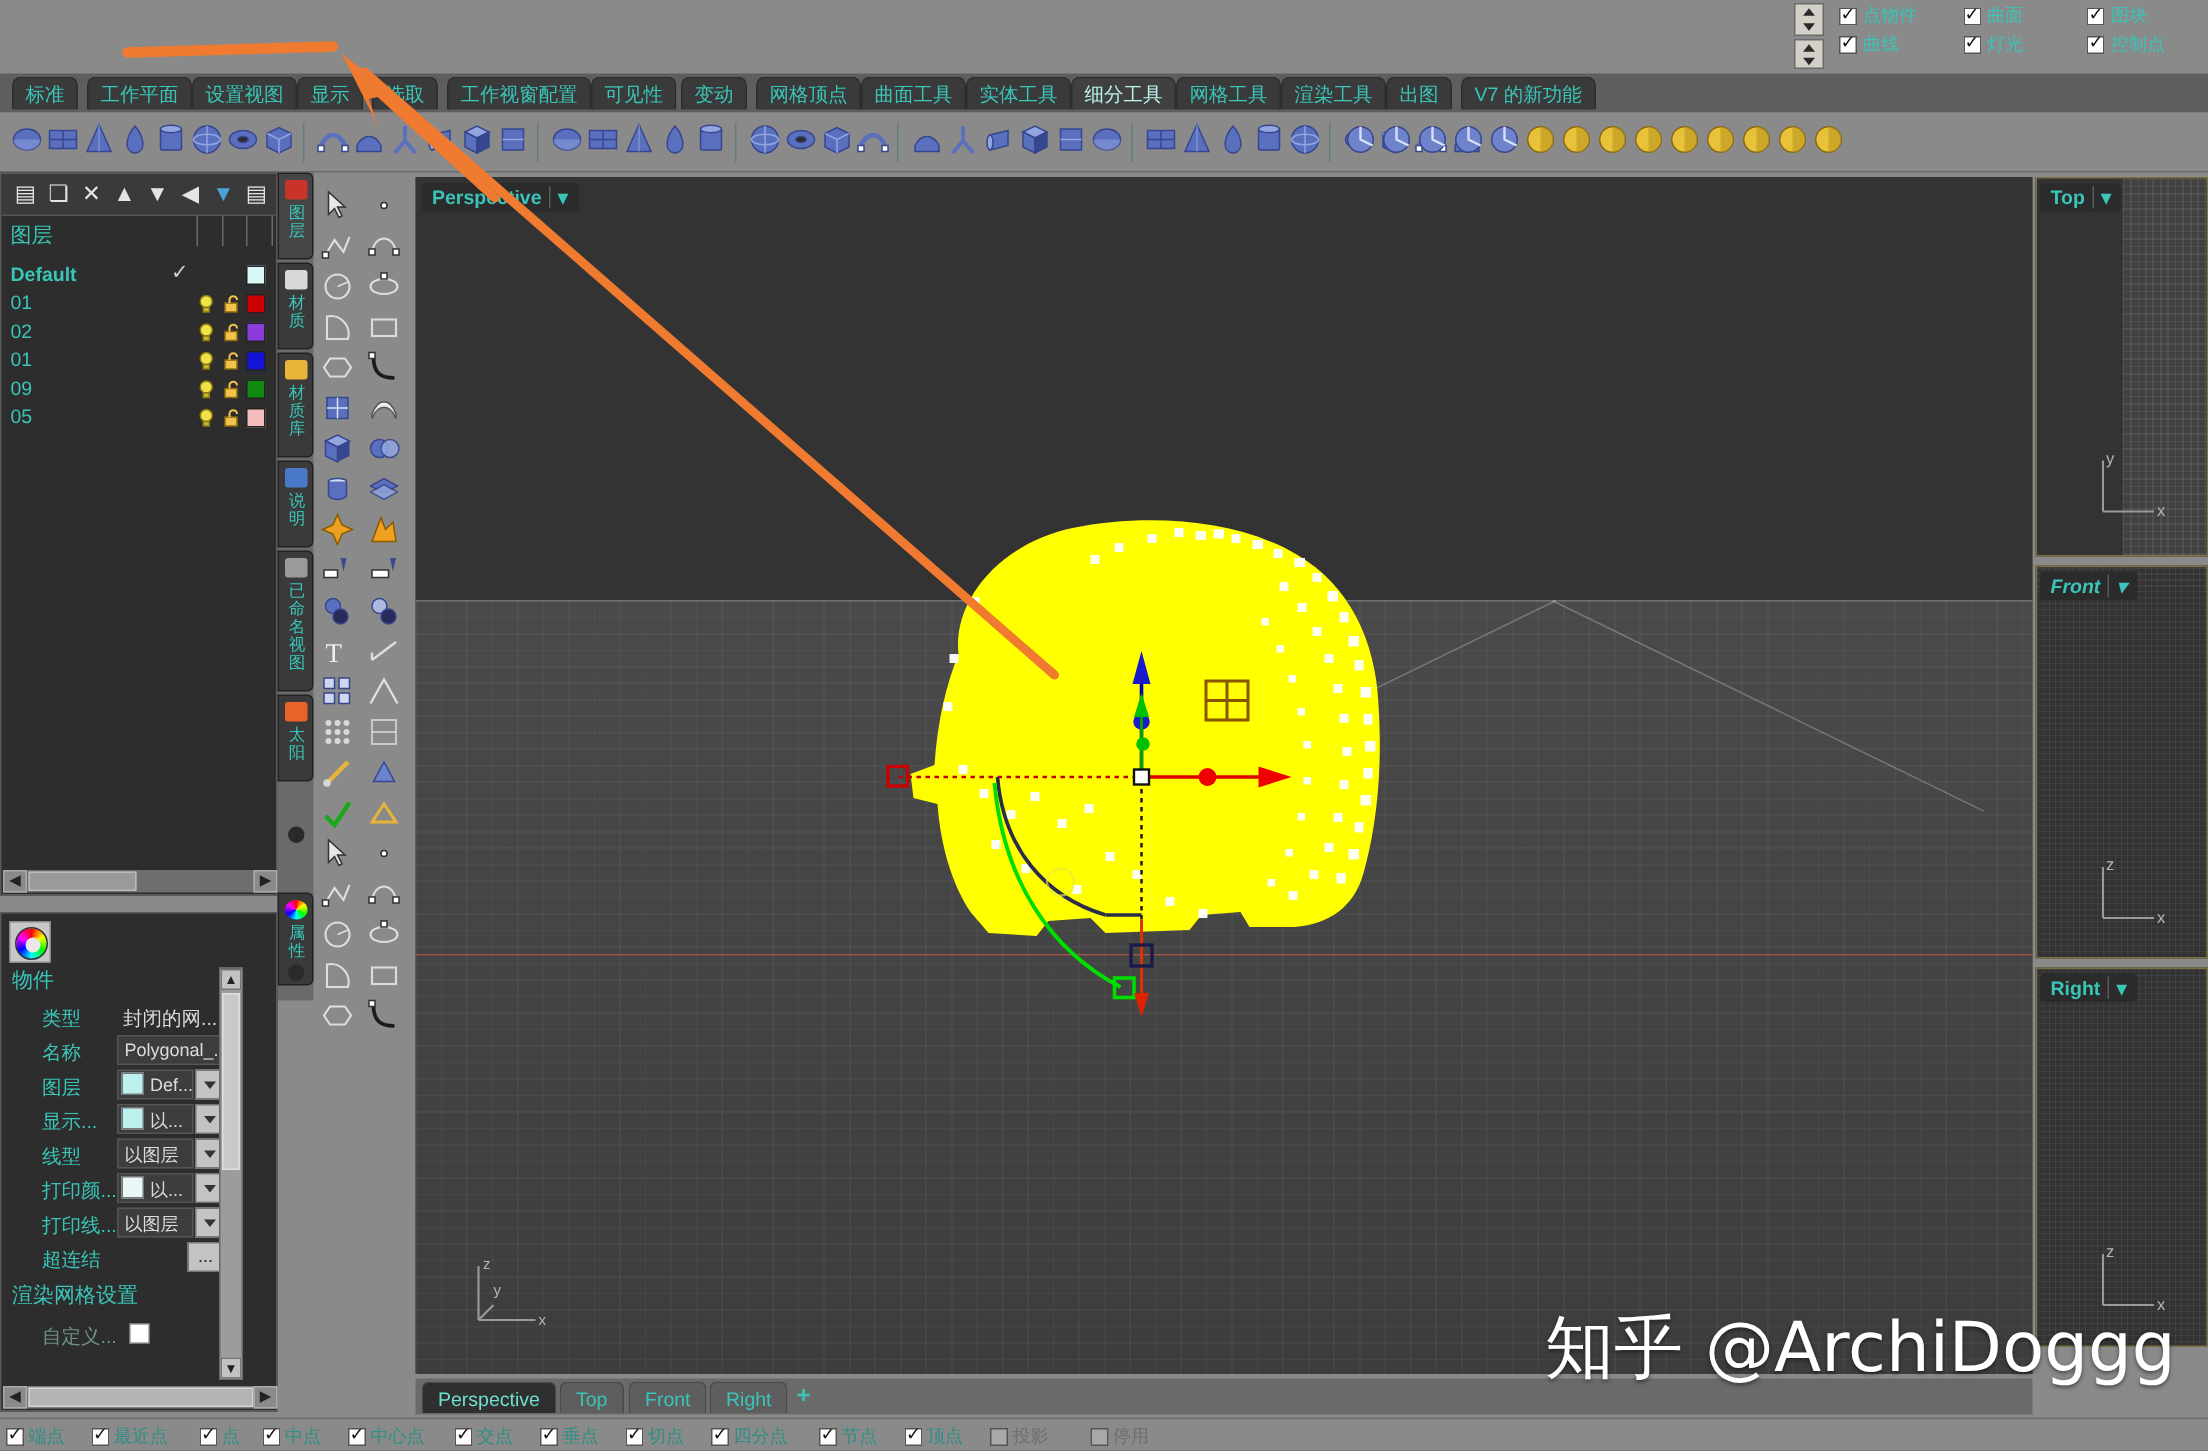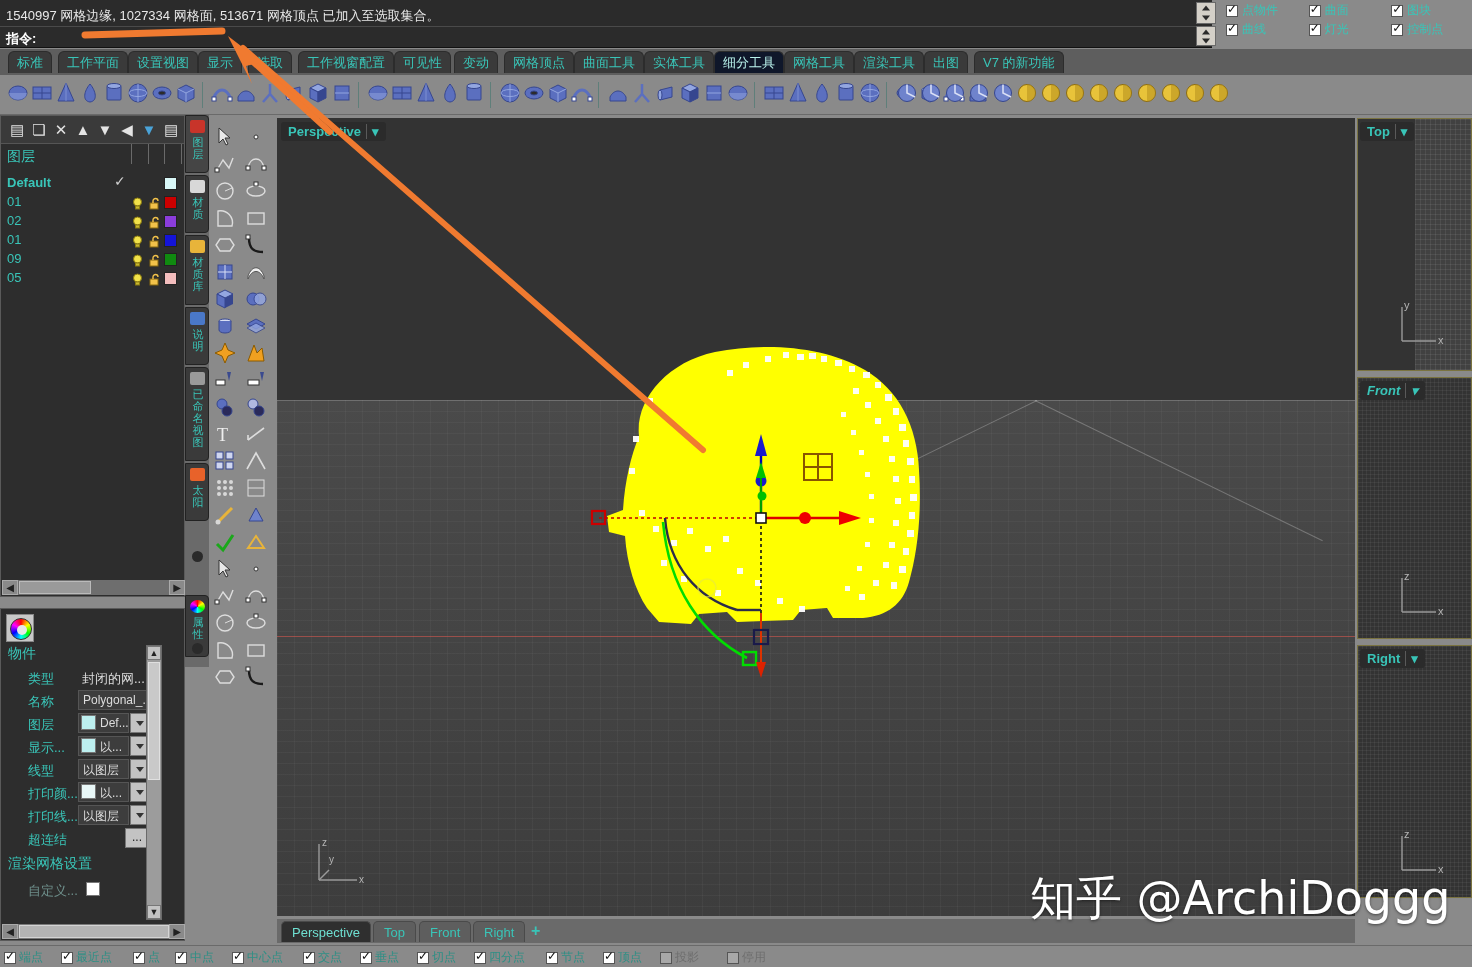--- a/index.html
+++ b/index.html
@@ -40,21 +40,21 @@
   .chkw.on:after { content:"✓"; position:absolute; left:0px; top:-4px; font-size:12px;
                    color:#111; line-height:14px; }
 
   
   .menubar { position:absolute; left:0; top:49px; width:1472px; height:26px;
              background:#5e5e5e; }
   .mtab { position:absolute; top:2px; height:22px; line-height:22px; font-size:13px;
           color:#39c5b8; padding:0 8px; background:#3a3a3a;
           border-radius:6px 6px 0 0; border:1px solid #2c2c2c; border-bottom:none;
           white-space:nowrap; cursor:default; }
-  .mtab.sel { background:#0f172a; color:#b9f3ec; }
+  .mtab.sel { background:#404040; color:#b9f3ec; }
 
   
   .toolbar { position:absolute; left:0; top:75px; width:1472px; height:40px;
              background:#8a8a8a; border-bottom:1px solid #6a6a6a; }
   .tb-ico { position:absolute; top:6px; width:28px; height:28px; cursor:default; }
   .tb-sep { position:absolute; top:7px; width:1px; height:26px; background:#5f7f7a; }
 
   
   .leftpanel { position:absolute; left:0; top:115px; width:185px; height:482px;
                background:#2d2d2d; border:1px solid #5a5a5a; }
@@ -205,27 +205,20 @@
   
   .wm { position:absolute; left:1030px; top:868px; font-size:46px; color:#fff;
         font-family:"DejaVu Sans", sans-serif; white-space:nowrap;
         text-shadow:0 1px 3px rgba(0,0,0,.5); }
 </style>
 </head>
 <body>
 
 <div id="app">
 
-  <div class="cmdarea">
-    <div class="cmd-hist">1540997 网格边缘, 1027334 网格面, 513671 网格顶点 已加入至选取集合。</div>
-    <div class="cmd-prompt-row">
-      <span class="cmd-prompt">指令:</span>
-      <input class="cmd-input" type="text" placeholder="" style="">
-    </div>
-  </div>
   <div class="cmd-scroll sc1">
     <div class="spin up"></div>
     <div class="spin dn"></div>
   </div>
   <div class="cmd-scroll sc2">
     <div class="spin up"></div>
     <div class="spin dn"></div>
   </div>
 
   <div class="filterbox">

